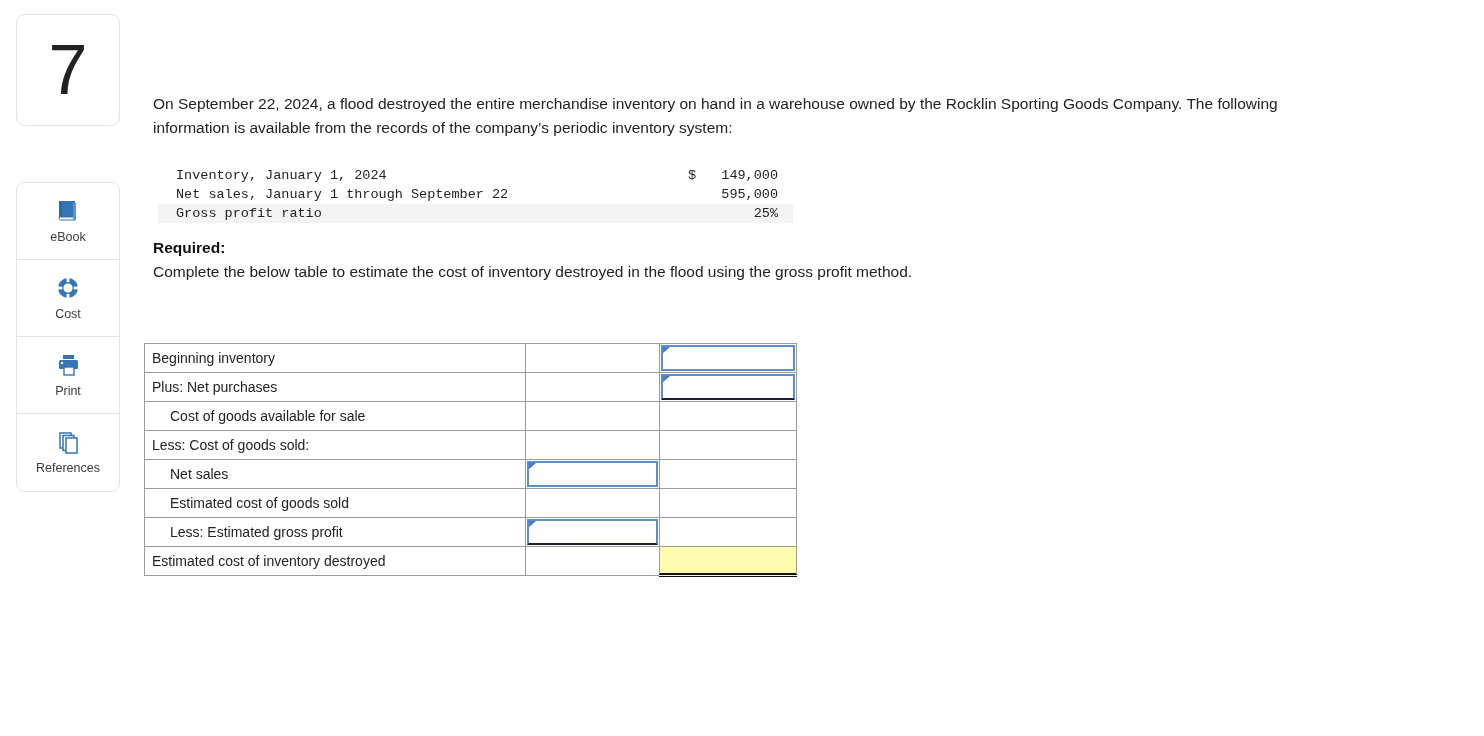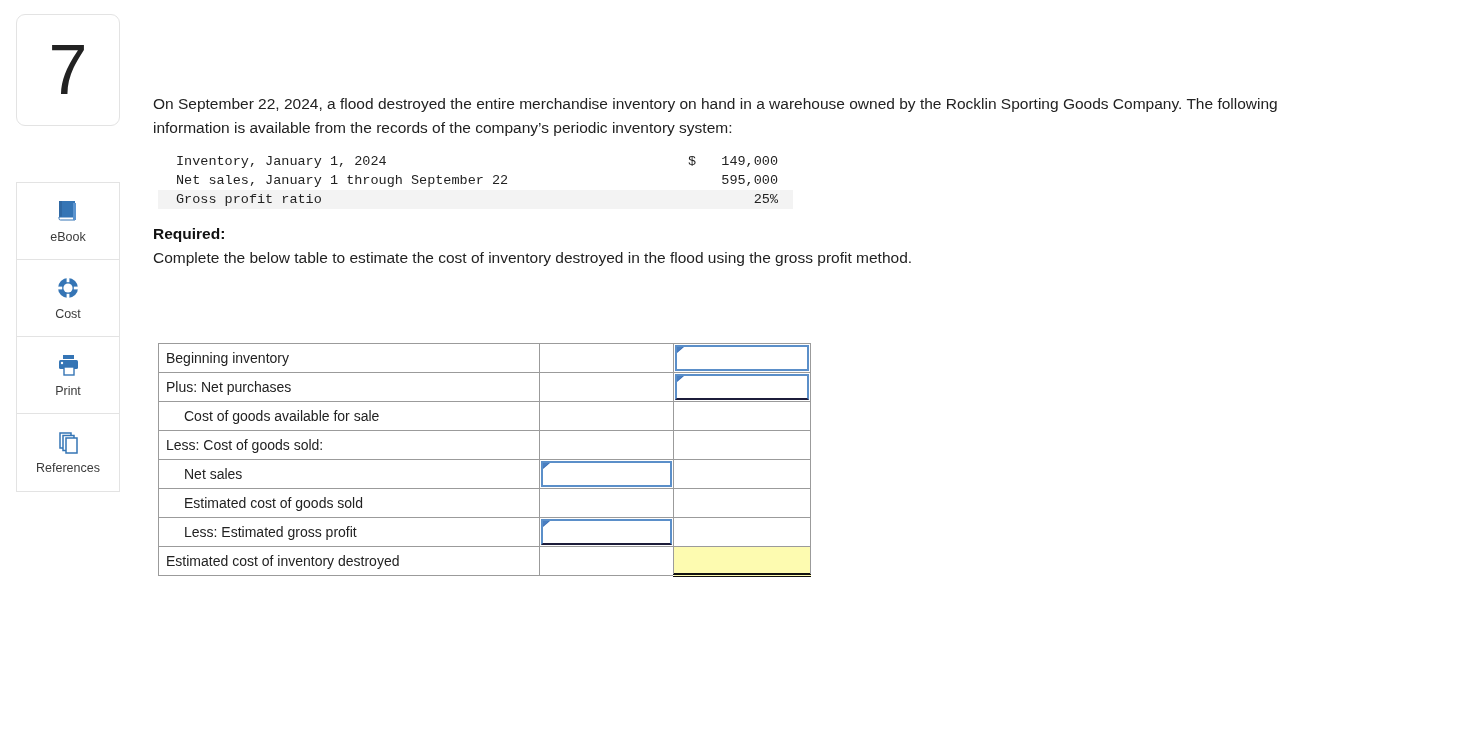--- a/index.html
+++ b/index.html
@@ -26,21 +26,21 @@
   .qnum-box .num {
     font-size: 70px; line-height: 1;
     color: #222222; font-weight: 400;
     font-family: "Liberation Sans", sans-serif;
   }
 
   .tool-stack {
     margin-top: 56px;
     width: 104px;
     border: 1px solid #e3e3e3;
-    border-radius: 0;
+    border-radius: 8px;
     background: #fff;
     overflow: hidden;
   }
   .tool-btn {
     height: 77px;
     border-bottom: 1px solid #e3e3e3;
     display: flex; flex-direction: column;
     align-items: center; justify-content: center;
     gap: 5px;
     background: #fff;
@@ -58,21 +58,21 @@
   .prompt {
     margin-top: 92px;
     font-size: 15.5px;
     line-height: 24px;
     color: #222222;
     width: 1165px;
   }
 
   
   .facts {
-    margin-top: 12px;
+    margin-top: 26px;
     margin-left: 5px;
     width: 635px;
     border-collapse: collapse;
     font-family: "Liberation Mono", monospace;
     font-size: 13.5px;
     color: #222222;
   }
   .facts tr.alt { background: #f3f3f3; }
   .facts td { padding: 2px 0 2px 0; height: 19px; vertical-align: middle; }
   .facts td.lbl { padding-left: 18px; white-space: pre; }
@@ -84,21 +84,21 @@
     font-size: 15.5px; font-weight: bold; color: #111111;
   }
   .req-text {
     margin-top: 3px;
     font-size: 15.5px; line-height: 23px; color: #222222;
   }
 
   
   .answer {
     position: absolute;
-    left: 158px; top: 343px;
+    left: 144px; top: 343px;
     width: 652px;
     border-collapse: collapse;
     table-layout: fixed;
     font-size: 14px;
     color: #222222;
   }
   .answer col.c1 { width: 381px; }
   .answer col.c2 { width: 134px; }
   .answer col.c3 { width: 137px; }
   .answer td {

